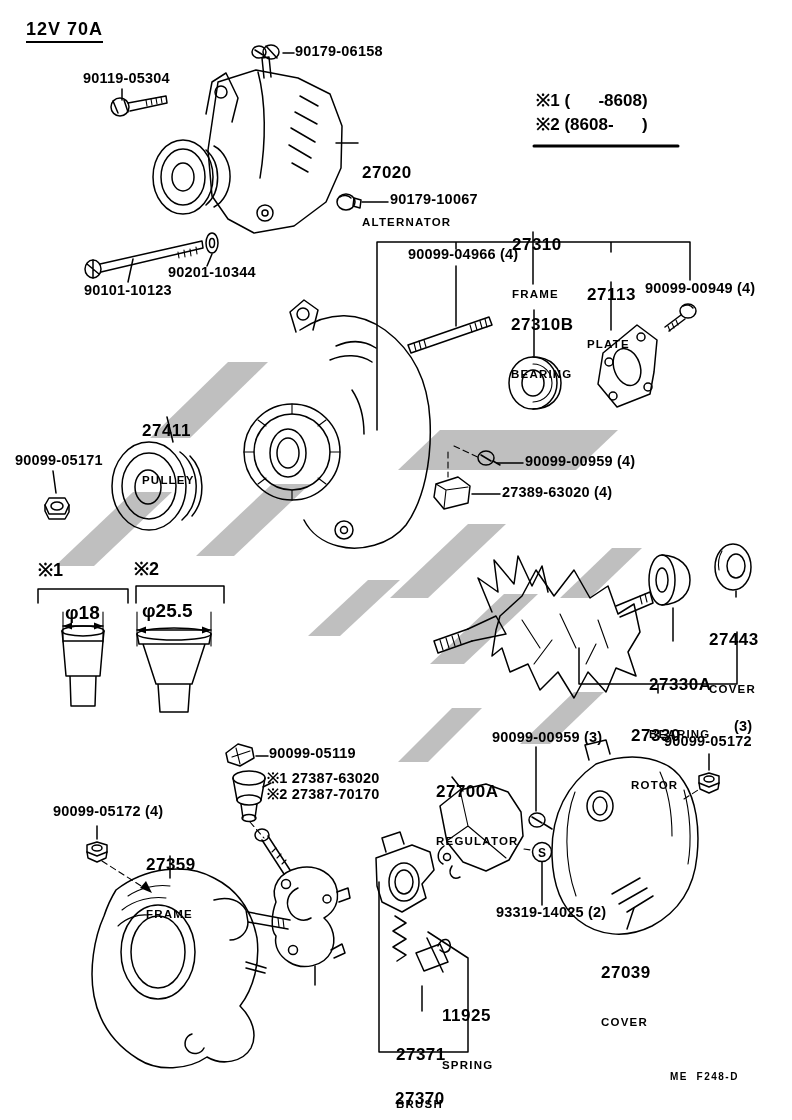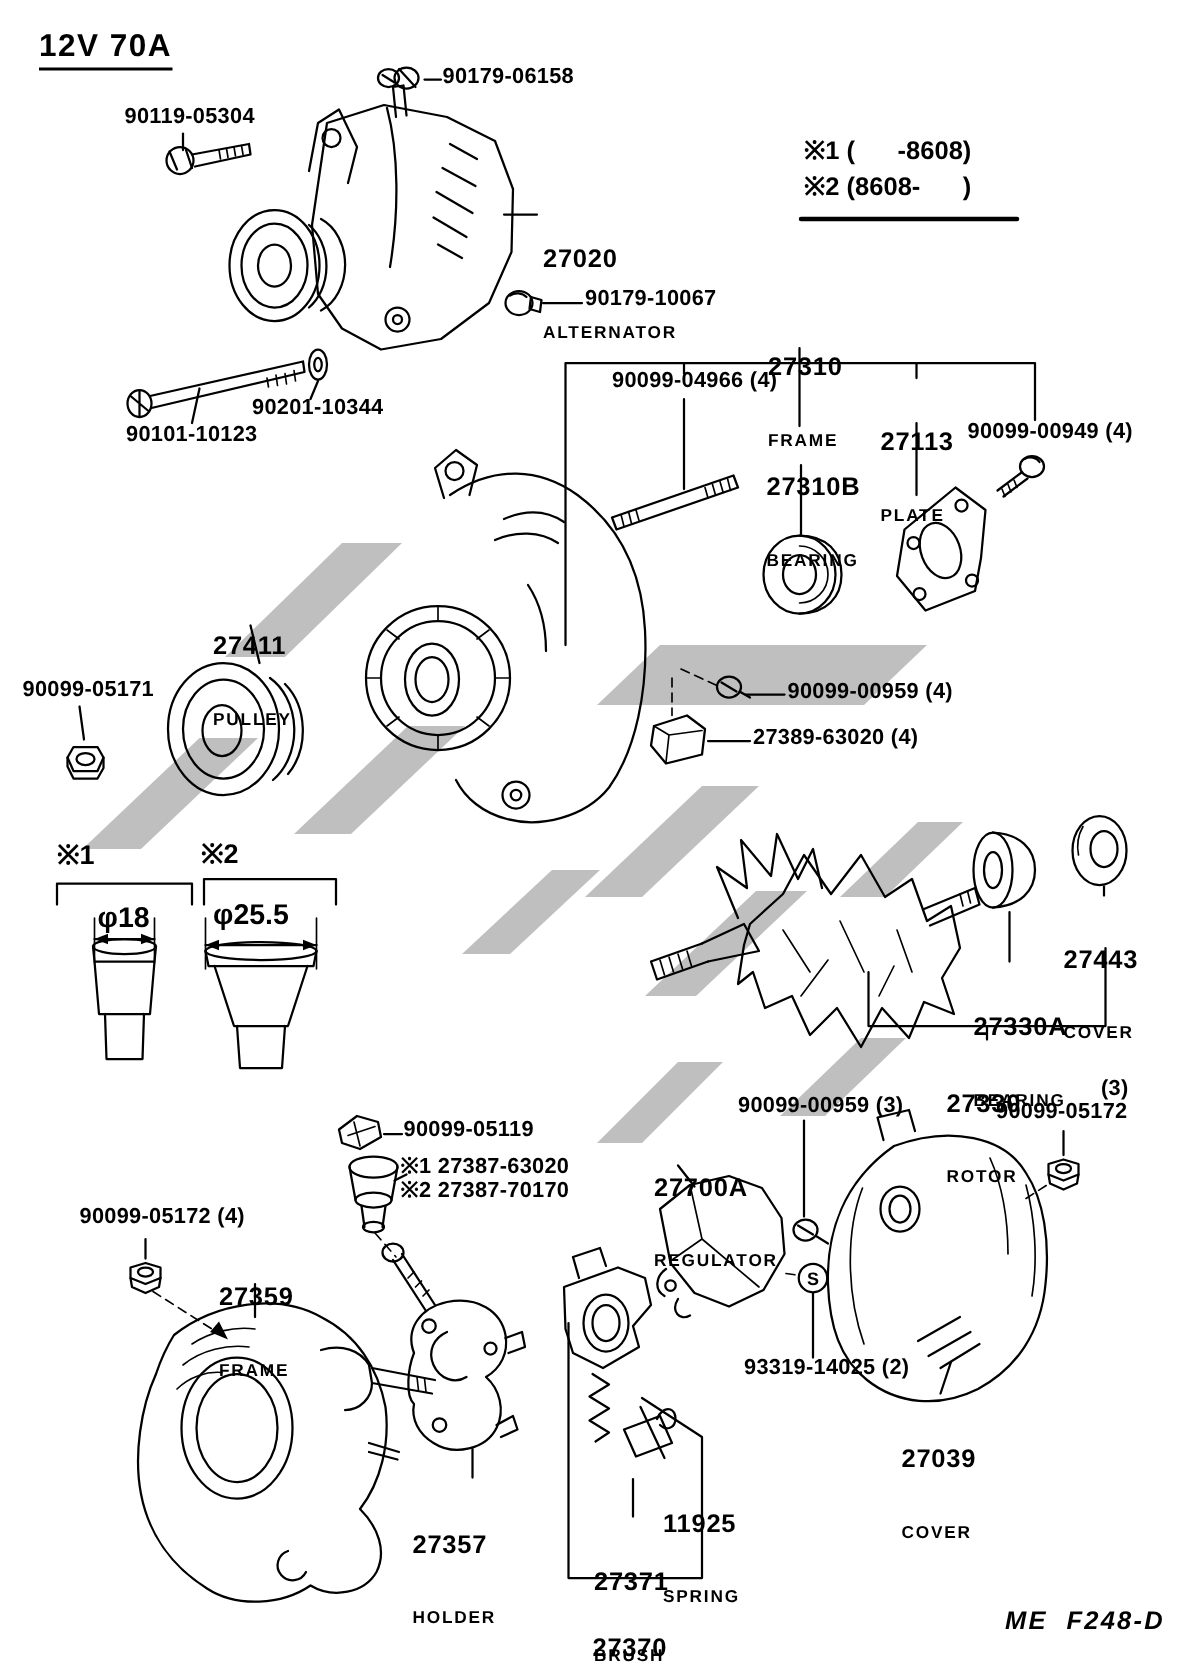--- a/index.html
+++ b/index.html
@@ -3,25 +3,25 @@
 <meta charset="utf-8">
 <style>
   html,body{margin:0;padding:0;background:#fff;}
   .stage{position:relative;width:792px;height:1120px;background:#ffffff;overflow:hidden;
          font-family:"Liberation Sans",sans-serif;color:#000;}
   .stage svg{position:absolute;left:0;top:0;}
   .lbl{position:absolute;white-space:pre;font-weight:bold;line-height:1.08;z-index:5;}
   .f15{font-size:14.5px;letter-spacing:0.2px;}
   .part .num{font-size:17px;letter-spacing:0.5px;}
   .part .nm{font-size:11.5px;letter-spacing:1.2px;}
-  .title{font-size:21px;letter-spacing:1px;border-bottom:2.5px solid #000;padding-bottom:2px;text-align:right;}
+  .title{font-size:18px;letter-spacing:1px;border-bottom:2.5px solid #000;padding-bottom:2px;text-align:right;}
   .mark{font-size:17px;}
   .tag{font-size:18px;}
   .dim{font-size:19px;}
-  .foot{font-size:17px;letter-spacing:1.5px;font-style:italic;}
+  .foot{font-size:10px;letter-spacing:1.5px;}
   .ln{stroke:#000;stroke-width:1.5;fill:none;stroke-linecap:round;stroke-linejoin:round;}
   .thin{stroke-width:1.1;}
   .dash{stroke-dasharray:6 4;}
   .wm{fill:#bfbfbf;stroke:none;}
   .ah{fill:#000;stroke:none;}
   .stext{font:bold 12px "Liberation Sans",sans-serif;fill:#000;stroke:none;}
 </style>
 </head>
 <body>
 
@@ -390,24 +390,20 @@
   <div class="nm">REGULATOR</div>
 </div>
 <div class="lbl part" style="left:601px;top:929px">
   <div class="num">27039</div>
   <div class="nm">COVER</div>
 </div>
 <div class="lbl part" style="left:146px;top:821px">
   <div class="num">27359</div>
   <div class="nm">FRAME</div>
 </div>
-<div class="lbl part" style="left:275px;top:986px">
-  <div class="num">27357</div>
-  <div class="nm">HOLDER</div>
-</div>
 <div class="lbl part" style="left:442px;top:972px">
   <div class="num">11925</div>
   <div class="nm">SPRING</div>
 </div>
 <div class="lbl part" style="left:396px;top:1011px">
   <div class="num">27371</div>
   <div class="nm">BRUSH</div>
 </div>
 <div class="lbl part" style="left:395px;top:1055px">
   <div class="num">27370</div>

